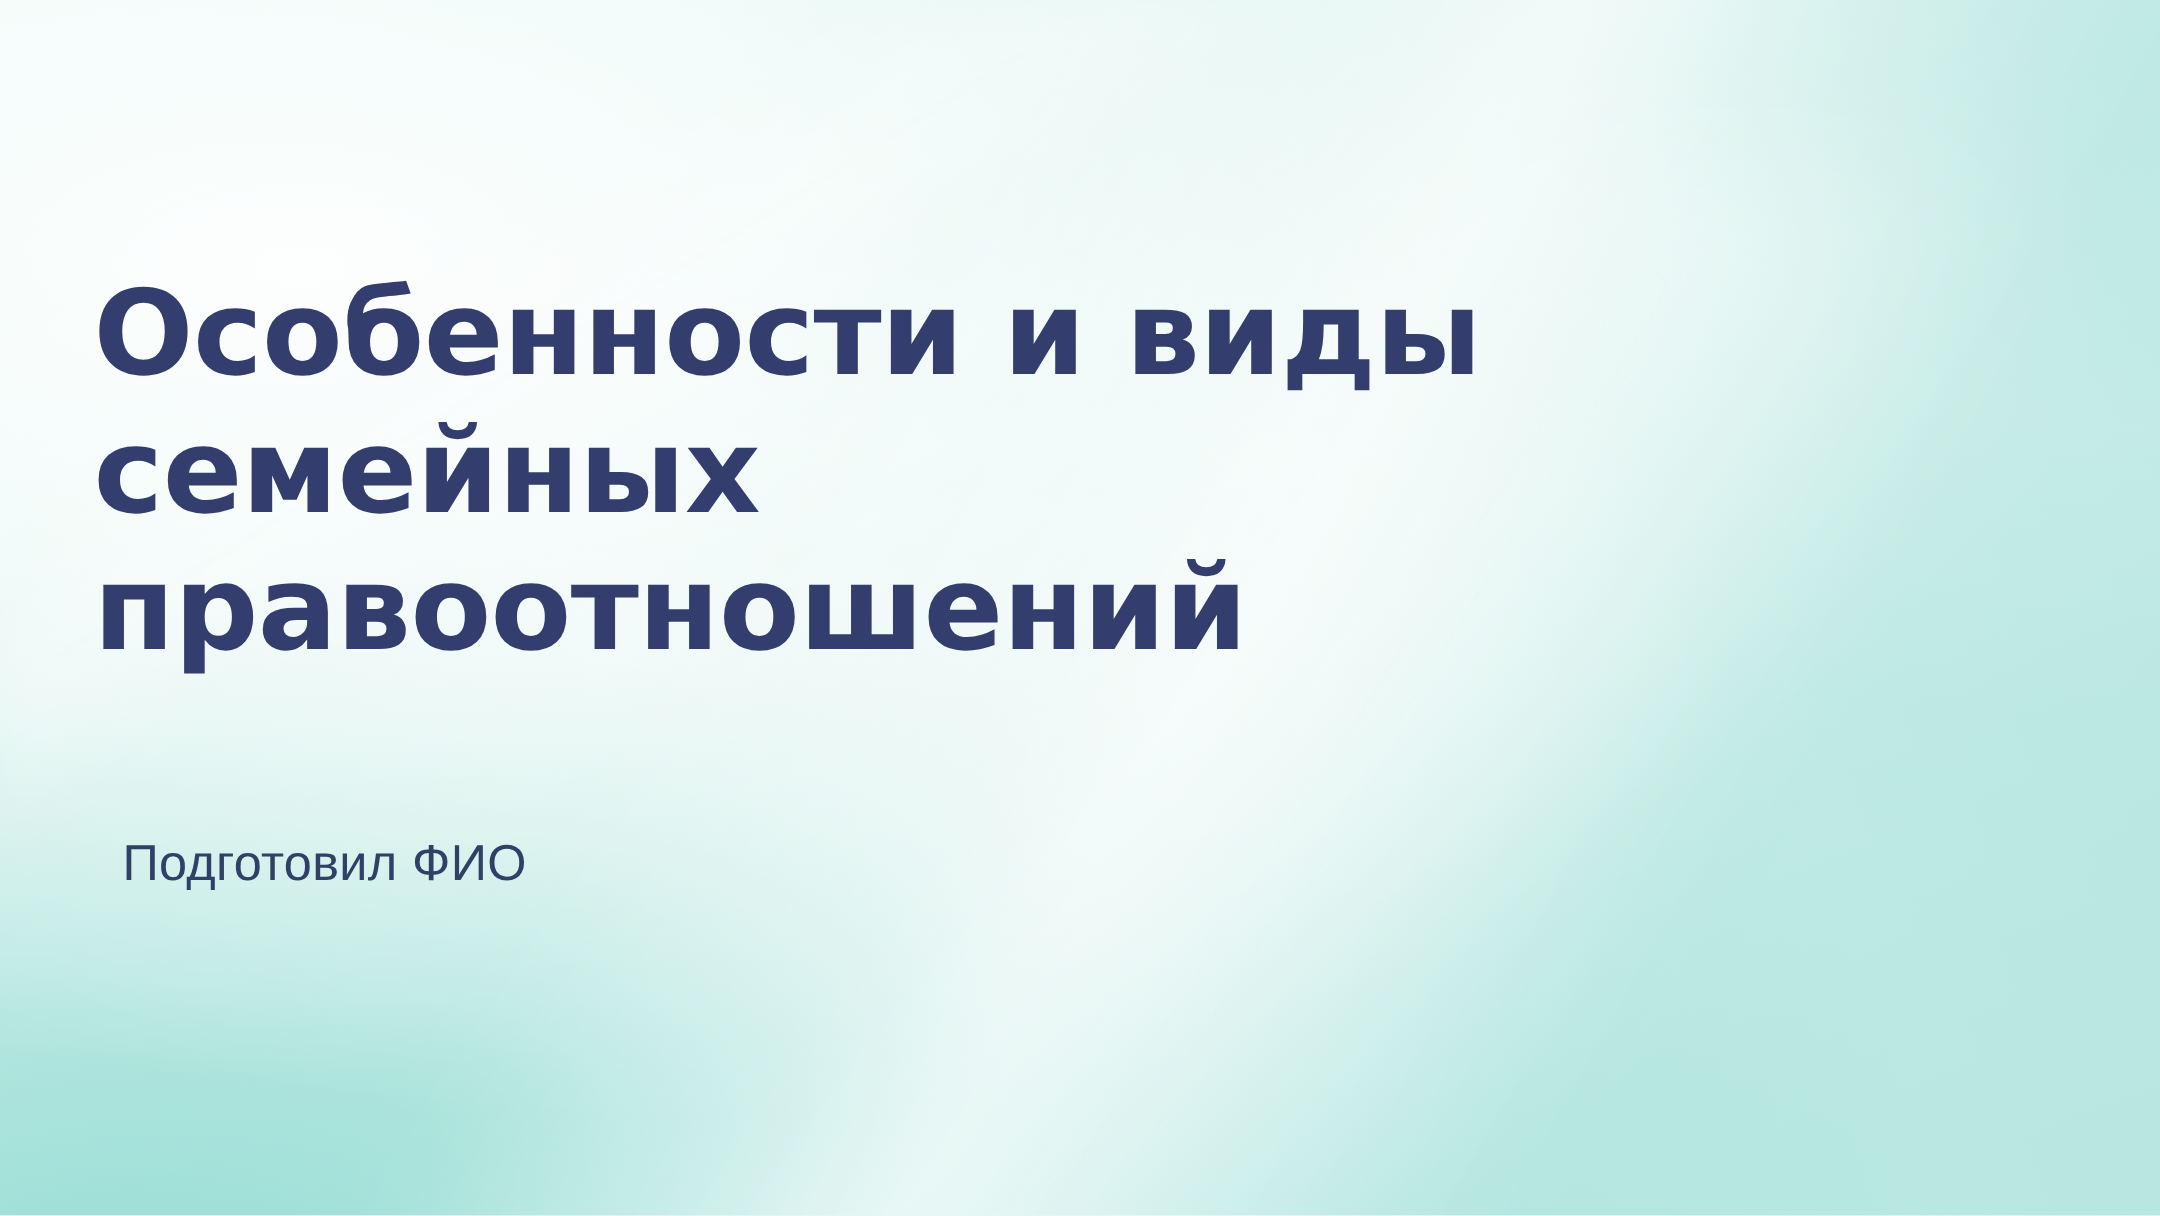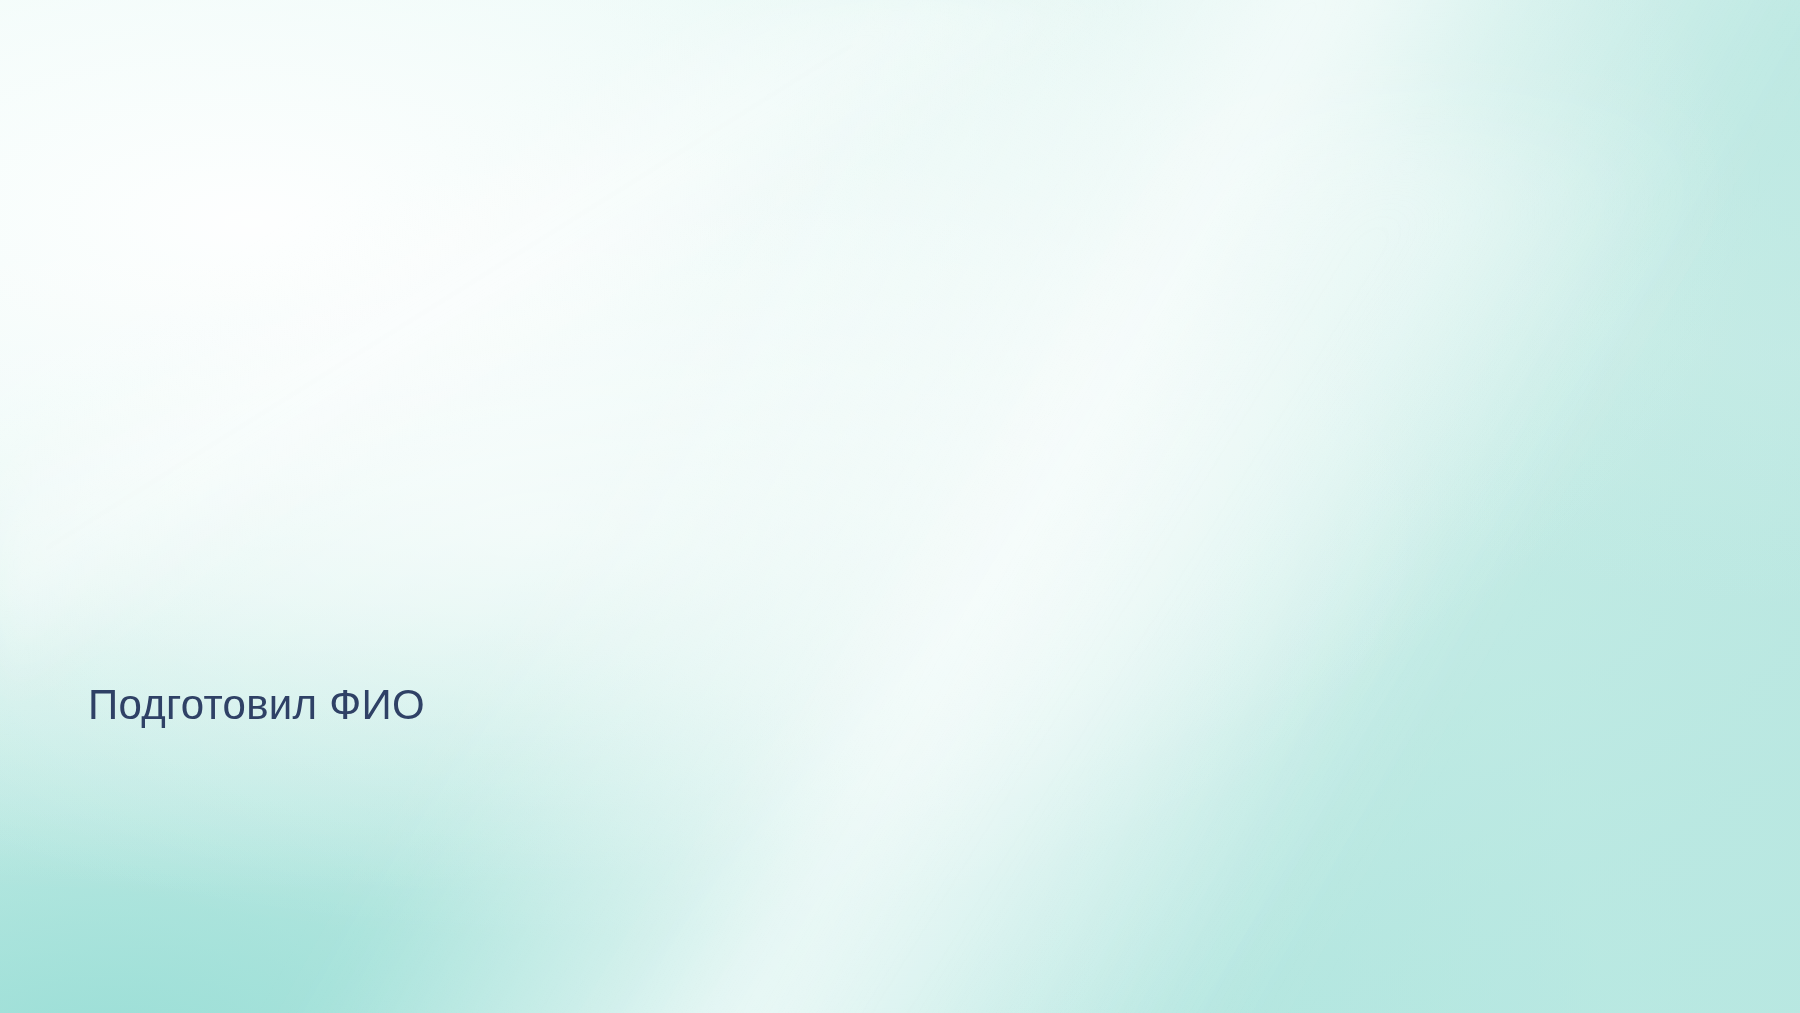--- a/index.html
+++ b/index.html
@@ -143,21 +143,21 @@
     letter-spacing: -0.5px;
     max-width: 1310px;
     white-space: pre-line;
     text-rendering: geometricPrecision;
   }
 
   .subtitle {
     position: absolute;
     top: 676px;
     left: 6px;
-    margin: 4px;
+    margin: 18px;
     color: #2f4166;
     font-family: "Liberation Sans", "DejaVu Sans", sans-serif;
     font-weight: 400;
     font-size: 42px;
     line-height: 1.2;
     letter-spacing: 0.3px;
   }
 </style>
 </head>
 <body>
@@ -168,17 +168,18 @@
   <div class="bg-layer bg-right-wash"></div>
   <div class="bg-layer bg-topright-mint"></div>
   <div class="bg-layer bg-bottom-mint"></div>
   <div class="bg-layer bg-glow-tl"></div>
   <div class="bg-layer bg-glow-mid"></div>
   <div class="bg-layer bg-swoosh-a"></div>
   <div class="bg-layer bg-swoosh-b"></div>
   <div class="bg-layer bg-streak"></div>
 
   <div class="content">
+    <h1 class="title">Особенности и виды семейных правоотношений</h1>
 
     <p class="subtitle">Подготовил ФИО</p>
   </div>
 
 </div>
 
 </body></html>

